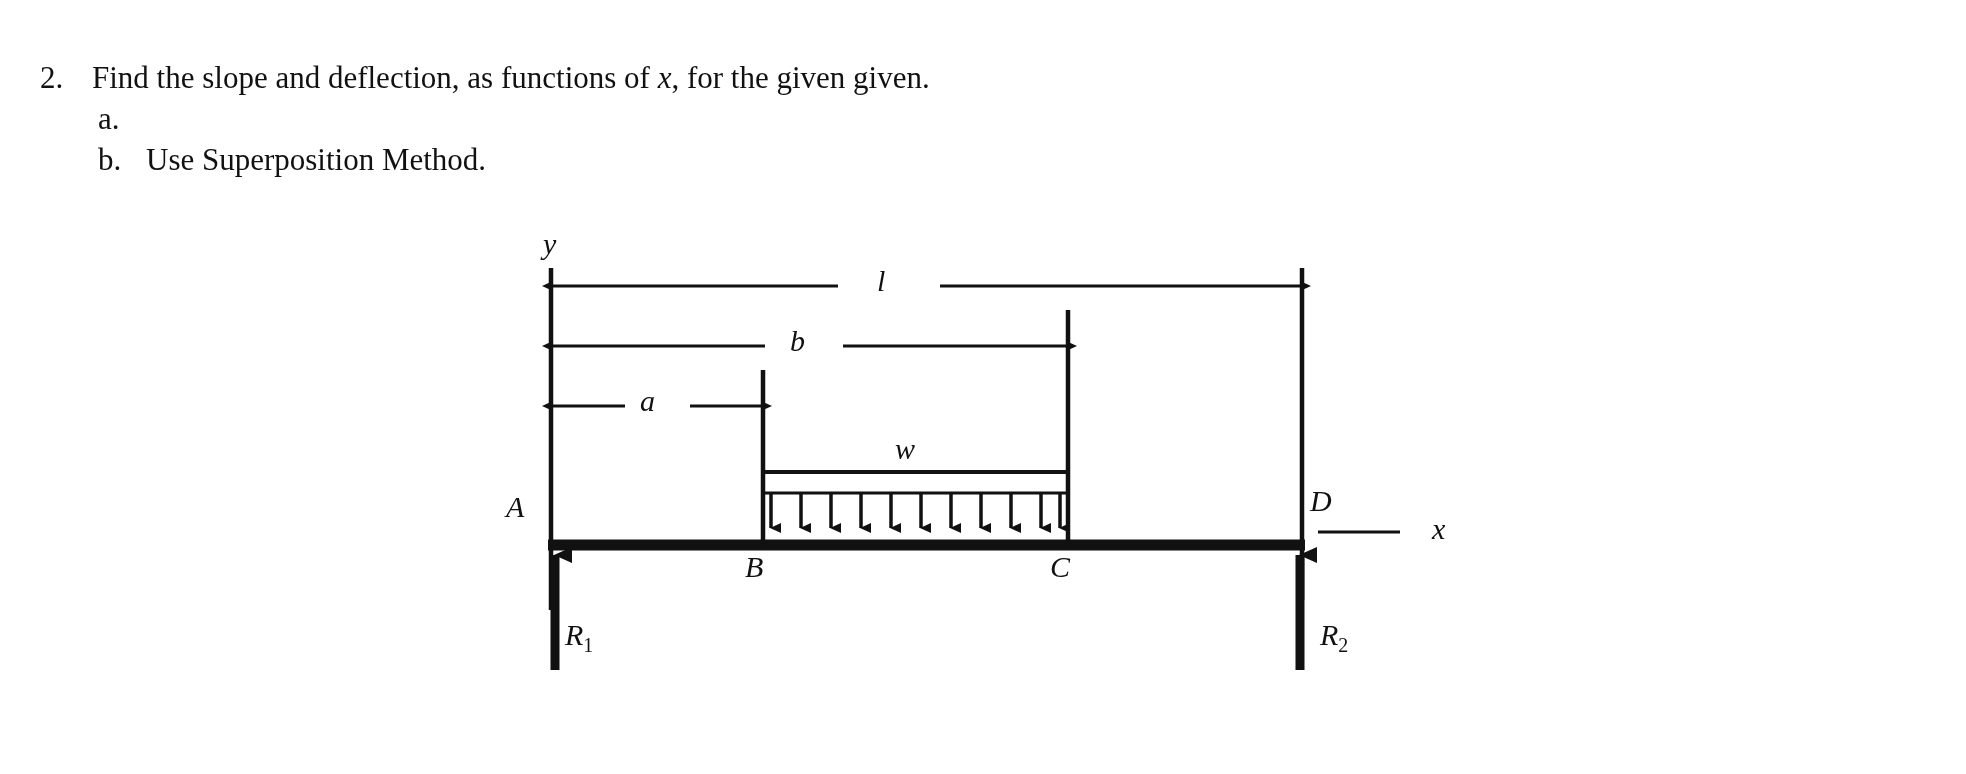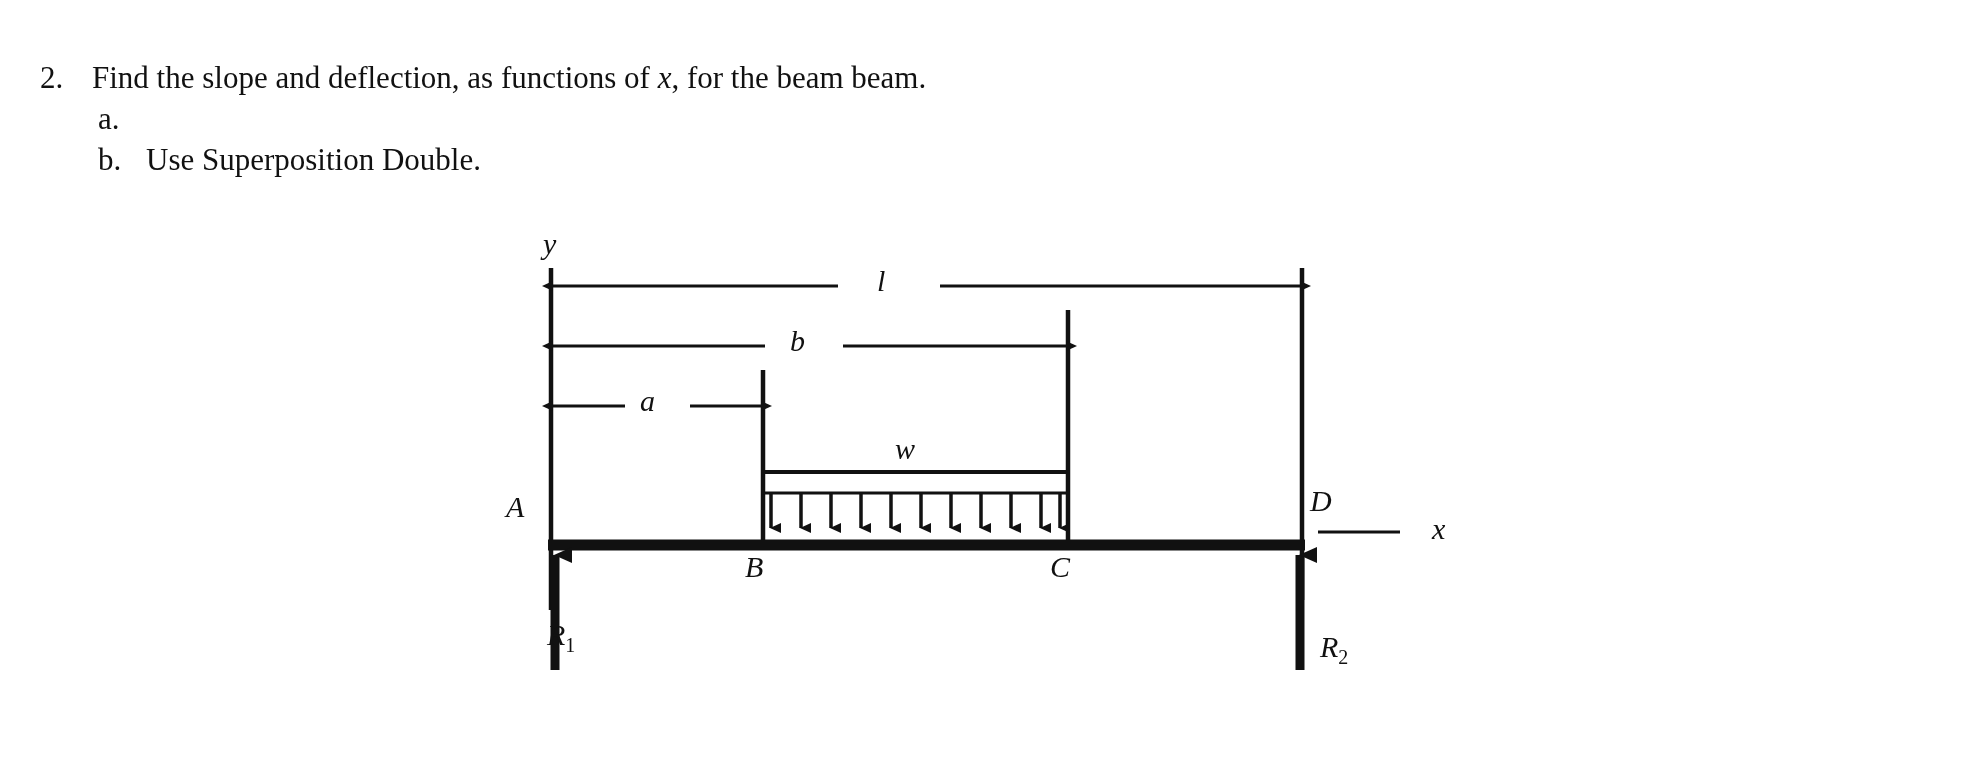--- a/index.html
+++ b/index.html
@@ -71,30 +71,30 @@
   }
   svg { position: absolute; left: 0; top: 0; }
 </style>
 </head>
 <body>
 
 <div class="question-block">
 
   <div class="q-line">
     <span class="q-number">2.</span>
-    <span class="q-text"><span>Find the slope and deflection, as functions of </span><span class="ital">x</span><span>, for the beam beam.</span></span>
+    <span class="q-text"><span>Find the slope and deflection, as functions of </span><span class="ital">x</span><span>, for the given given.</span></span>
   </div>
 
   <div class="sub-line">
     <span class="sub-letter">a.</span>
   </div>
 
   <div class="sub-line">
     <span class="sub-letter">b.</span>
-    <span>Use Superposition Double.</span>
+    <span>Use Superposition Method.</span>
   </div>
 
 </div>
 
 <div class="figure">
 
   <svg width="1966" height="524" viewBox="0 0 1966 524">
     <defs>
       <marker id="arrL" markerWidth="12" markerHeight="10" refX="11" refY="5" orient="auto" markerUnits="userSpaceOnUse">
         <path d="M11,0 L0,5 L11,10 z" fill="#111"></path>
@@ -160,17 +160,17 @@
   <div class="fig-label" style="left:790px; top:74px;">b</div>
   <div class="fig-label" style="left:640px; top:134px;">a</div>
 
   <div class="fig-label" style="left:895px; top:182px;">w</div>
 
   <div class="fig-label" style="left:506px; top:240px;">A</div>
   <div class="fig-label" style="left:745px; top:300px;">B</div>
   <div class="fig-label" style="left:1050px; top:300px;">C</div>
   <div class="fig-label" style="left:1310px; top:234px;">D</div>
 
-  <div class="fig-label" style="left:547px; top:368px;"><span>R</span><span class="sub">1</span></div>
+  <div class="fig-label" style="left:565px; top:368px;"><span>R</span><span class="sub">1</span></div>
 
-  <div class="fig-label" style="left:1320px; top:380px;"><span>R</span><span class="sub">2</span></div>
+  <div class="fig-label" style="left:1320px; top:368px;"><span>R</span><span class="sub">2</span></div>
 
 </div>
 
 </body></html>

